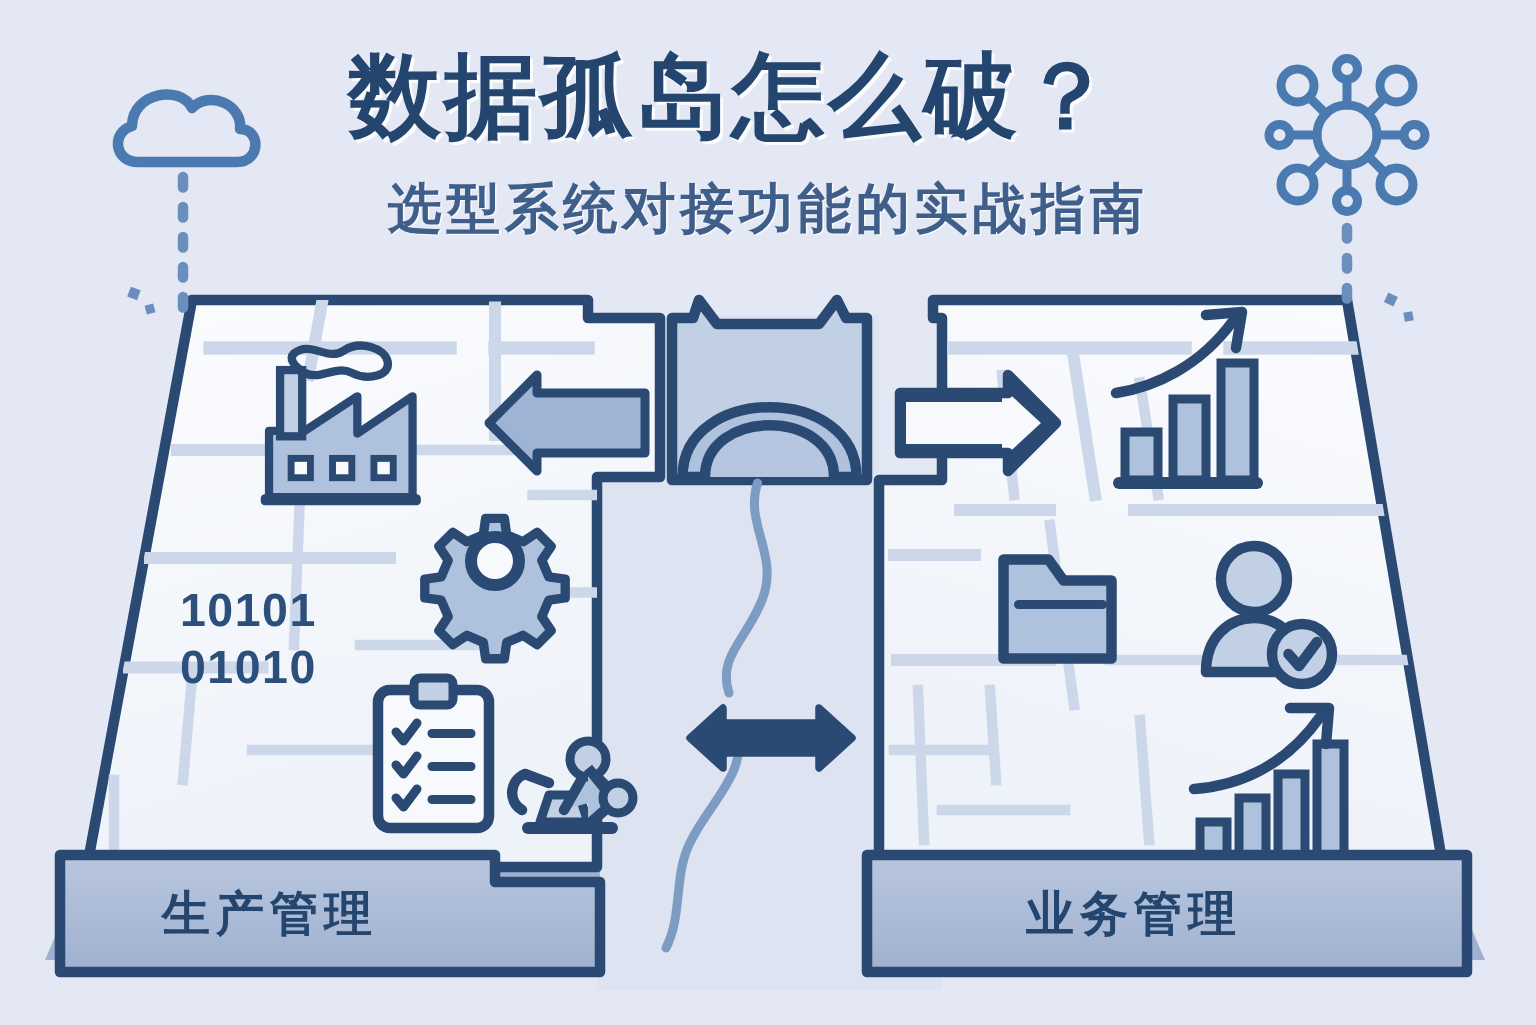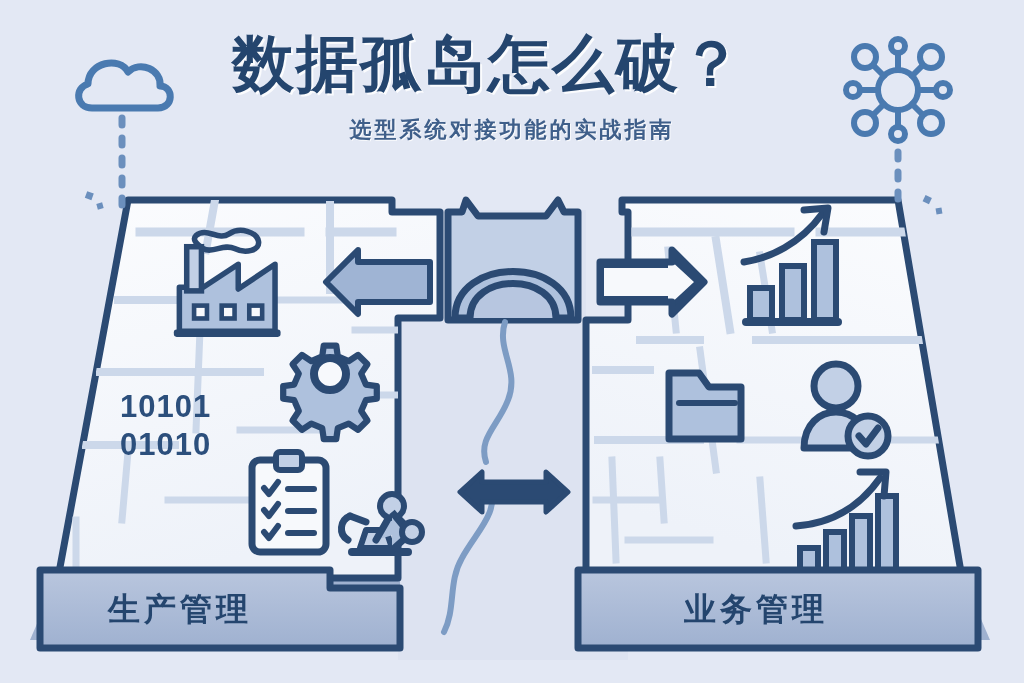--- a/index.html
+++ b/index.html
@@ -11,21 +11,21 @@
   #stage{position:relative;width:1024px;height:683px;}
   #art{position:absolute;inset:0;}
   .title-layer{position:absolute;left:0;top:0;width:1024px;pointer-events:none;}
   .title{
     position:absolute;left:0;top:22px;width:976px;text-align:center;
     font-size:62px;font-weight:bold;color:#24456e;letter-spacing:2px;
     text-shadow:2px 2px 0 rgba(255,255,255,.85);
   }
   .subtitle{
     position:absolute;left:0;top:115px;width:1024px;text-align:center;
-    font-size:22px;font-weight:bold;color:#3f5f8a;letter-spacing:3px;
+    font-size:36px;font-weight:bold;color:#3f5f8a;letter-spacing:3px;
     text-shadow:1px 1px 0 rgba(255,255,255,.8);
   }
   .island-label{
     font-size:32px;font-weight:bold;fill:#24456e;letter-spacing:4px;
     font-family:"Liberation Sans","DejaVu Sans",sans-serif;
   }
   .binary{
     font-size:31px;font-weight:bold;fill:#2c4f7c;letter-spacing:1px;
     font-family:"Liberation Sans","DejaVu Sans",sans-serif;
   }

